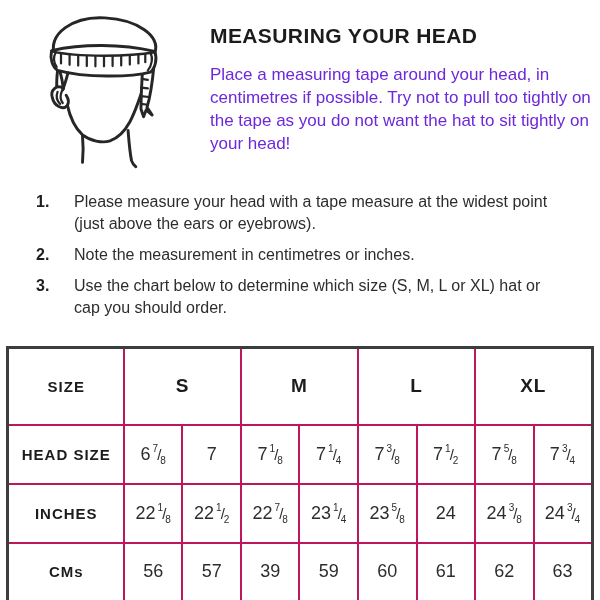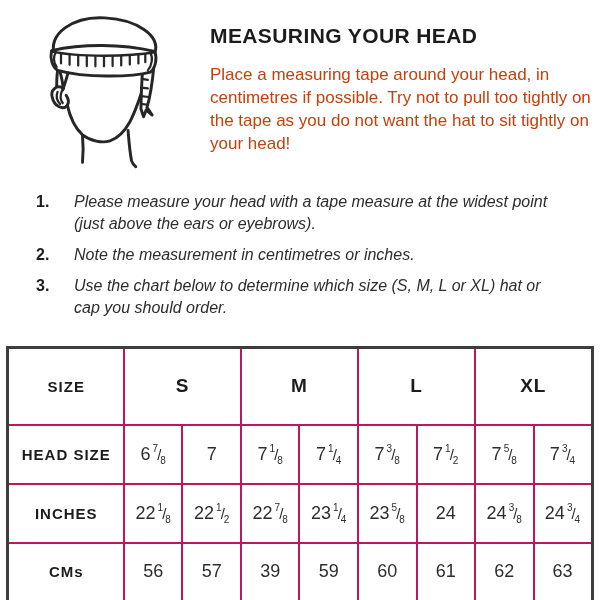--- a/index.html
+++ b/index.html
@@ -17,28 +17,28 @@
   .top { display: flex; padding: 4px 12px 0 18px; height: 182px; }
   .illo { width: 180px; flex-shrink: 0; }
   .illo svg { width: 172px; height: 176px; display: block; margin-top: 2px; }
   .intro-col { padding-left: 12px; padding-top: 20px; }
   .title {
     font-size: 21px; font-weight: bold; letter-spacing: 0.4px;
     color: #1c1c1c; margin: 0 0 15px 0;
   }
   .intro {
     font-size: 17px; line-height: 23px; margin: 0;
-    width: 382px; color: #c2410c;
+    width: 382px; color: #6d28d9;
   }
 
   
   .steps { margin: 9px 0 0 0; padding-left: 36px; }
   .step { display: flex; margin-bottom: 9px; }
   .step-num { width: 38px; flex-shrink: 0; font-weight: bold; font-size: 16px; line-height: 22px; color: #1e1e1e; }
-  .step-text { font-size: 16px; line-height: 22px; max-width: 486px; color: #2d2d2d; font-style: italic; }
+  .step-text { font-size: 16px; line-height: 22px; max-width: 486px; color: #2d2d2d; }
 
   
   table.chart {
     border-collapse: collapse; table-layout: fixed;
     width: 584px; margin: 27px auto 0 auto;
     border: 3px solid #3d3d3d;
   }
   table.chart td { border: 2px solid #be185d; text-align: center; vertical-align: middle; background: #fff; }
   tr.hdr td { height: 77px; }
   tr.data td { height: 59px; }

